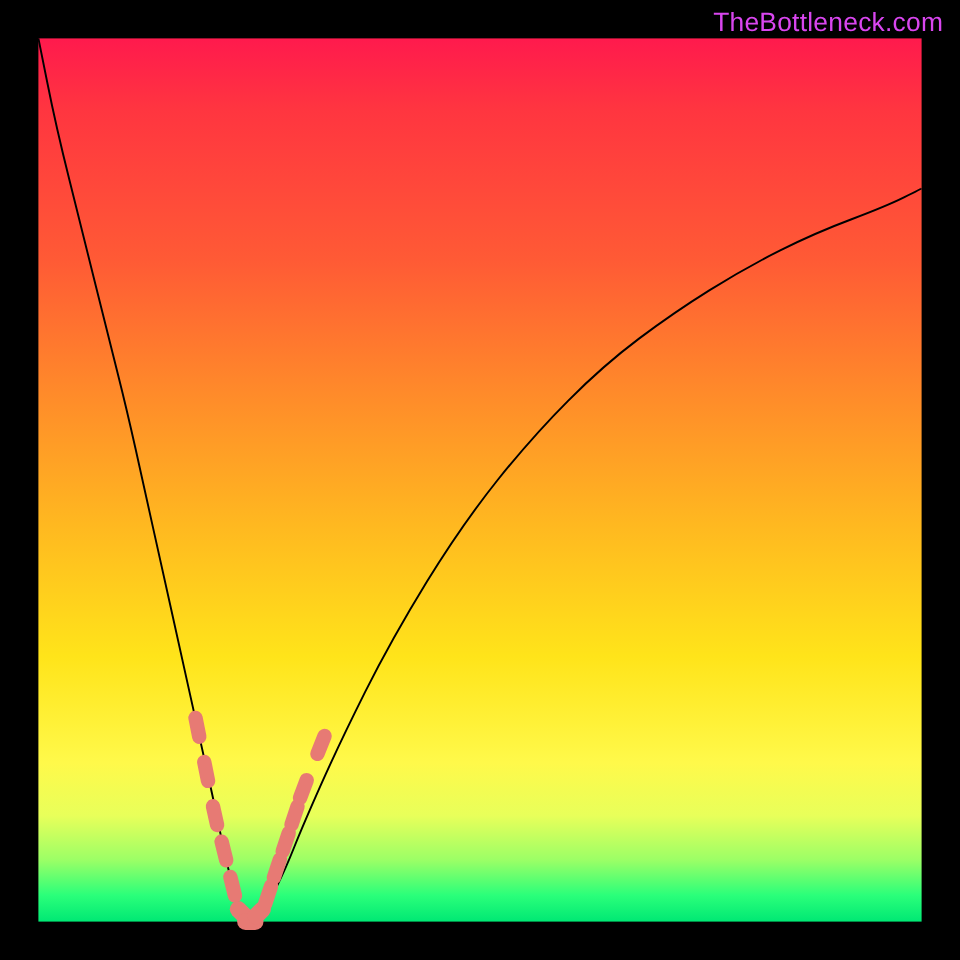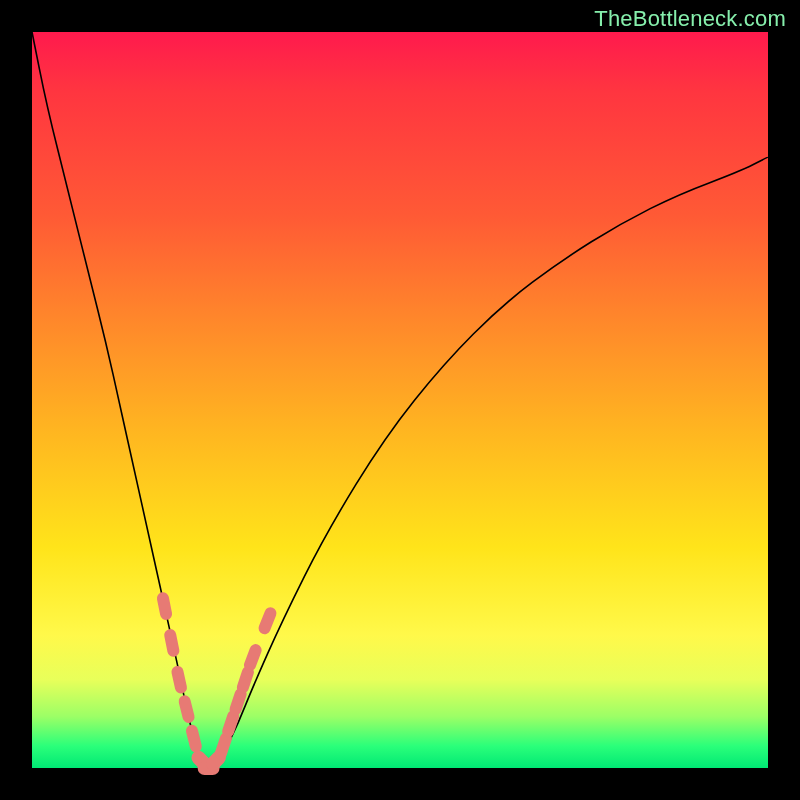--- a/index.html
+++ b/index.html
@@ -36,21 +36,21 @@
       #e8ff5a 88%,
       #9cff66 93%,
       #2bff7a 97%,
       #00e874 100%
     );
   }
   .watermark {
     position: absolute;
     top: 6px;
     right: 14px;
-    color: #86efac;
+    color: #d946ef;
     font-size: 22px;
     font-weight: 500;
     letter-spacing: 0.2px;
     user-select: none;
   }
   svg.curve-layer {
     position: absolute;
     left: 0; top: 0;
     width: 736px;
     height: 736px;

